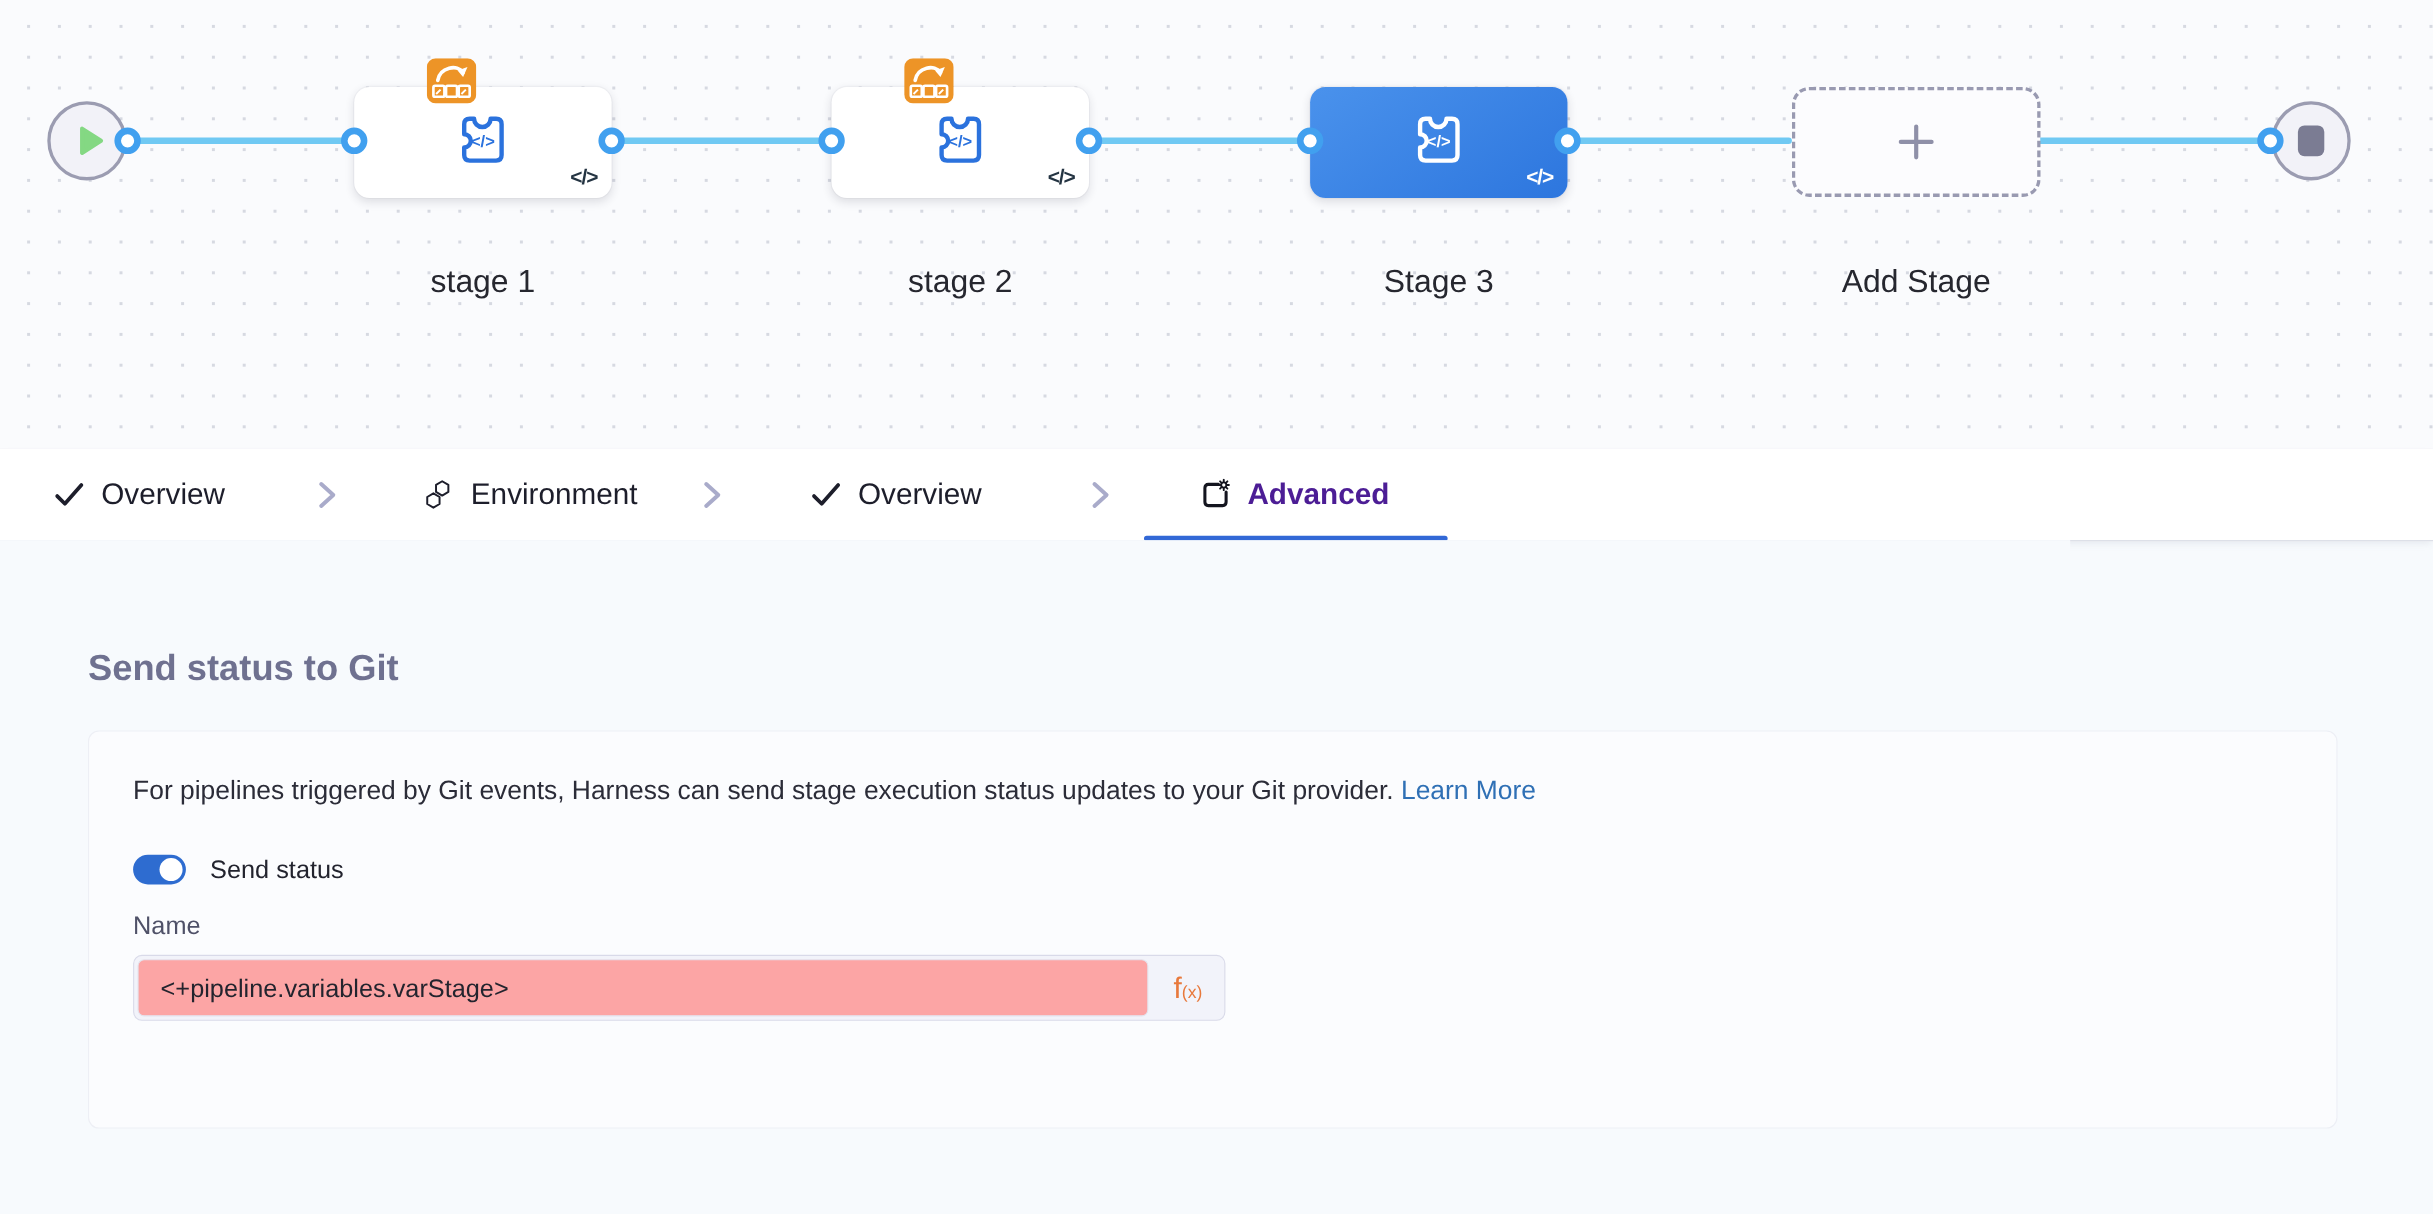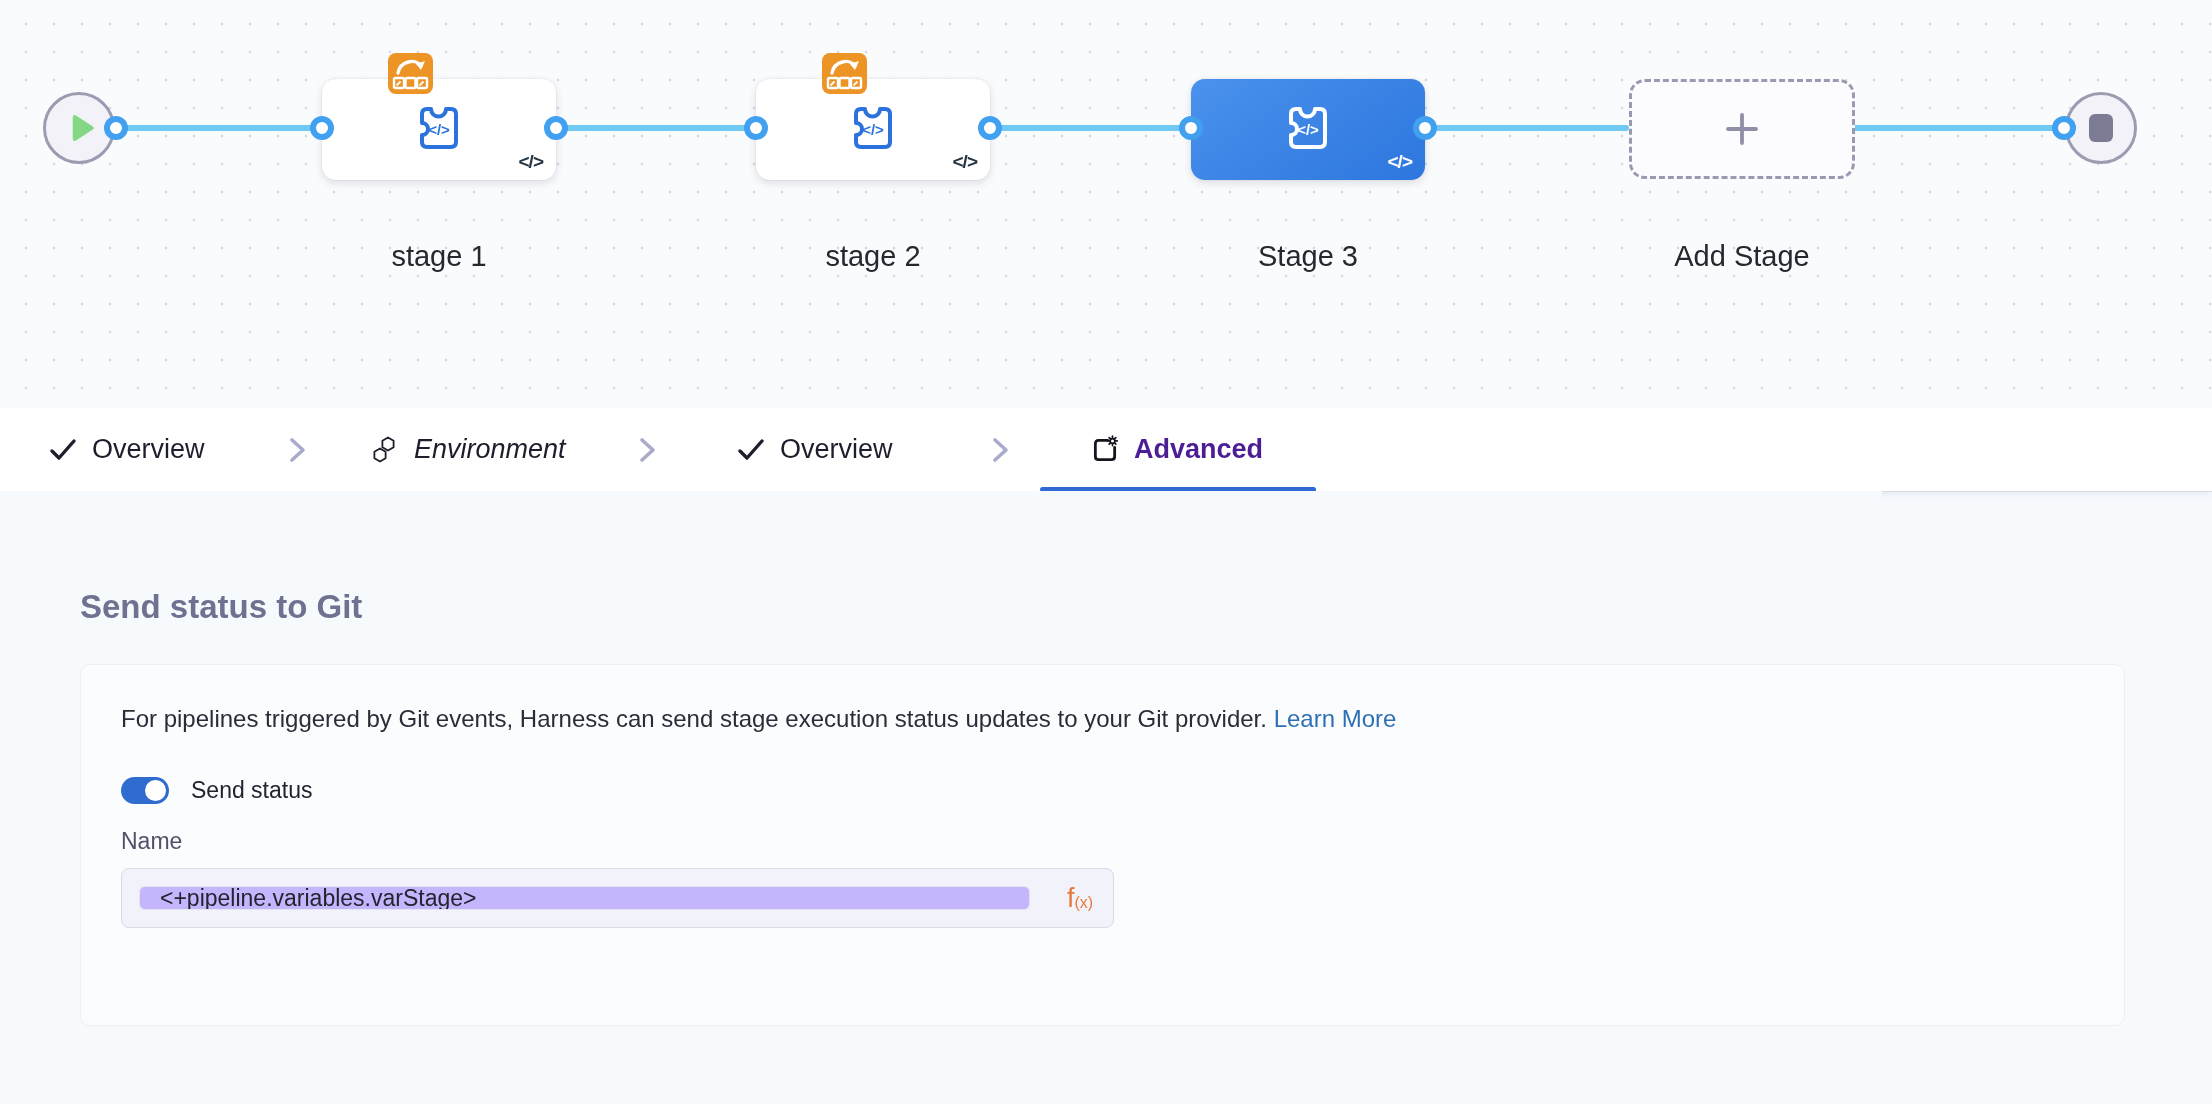--- a/index.html
+++ b/index.html
@@ -50,21 +50,21 @@
     background:#fbfcfe;border:1px solid #edeff5;border-radius:10px;padding:40px 40px 0 40px;}
   .desc{font-size:24px;color:#2b2c38;}
   .learn-more{color:#2f70b5;text-decoration:none;cursor:pointer;}
   .toggle-row{margin-top:44px;display:flex;align-items:center;gap:22px;}
   .toggle{position:relative;width:48px;height:27px;border-radius:14px;background:#2e6cd0;cursor:pointer;}
   .toggle .knob{position:absolute;right:3px;top:3px;width:21px;height:21px;border-radius:50%;background:#fff;}
   .toggle-label{font-size:23px;color:#22232e;}
   .name-label{margin-top:24px;font-size:23px;color:#4f5168;}
   .input-row{margin-top:13px;width:993px;height:60px;box-sizing:border-box;display:flex;
     background:#f2f3fa;border:1px solid #d9dae9;border-radius:8px;}
-  .name-input{flex:1;margin:17px;border:1px solid #e3e4ee;border-radius:6px;background:#c4b5fd;
+  .name-input{flex:1;margin:3px;border:1px solid #e3e4ee;border-radius:6px;background:#fca5a5;
     font-size:23px;color:#23242e;padding:0 20px;font-family:inherit;outline:none;}
   .fx-btn{width:66px;display:flex;align-items:center;justify-content:center;
     color:#e8793c;cursor:pointer;background:transparent;border:none;}
   .fx-btn .f{font-size:27px;}
   .fx-btn .fsub{font-size:16px;margin-top:10px;}
 </style>
 </head>
 <body>
 
 <div class="canvas">
@@ -180,21 +180,21 @@
     </span>
     <span>Overview</span>
   </div>
 
   <span class="sep" style="left:286px;">
     <svg width="22" height="32" viewBox="0 0 22 32">
         <path d="M6 6 L17 16 L6 26" fill="none" stroke="#a9abca" stroke-width="3.6" stroke-linecap="round" stroke-linejoin="round"></path>
       </svg>
   </span>
 
-  <div class="tab" style="left:368px;font-style:italic;">
+  <div class="tab" style="left:382px;">
     <span style="display:flex;">
       <svg width="32" height="32" viewBox="0 0 32 32" fill="none" stroke="#1d1e2b" stroke-width="1.8" stroke-linejoin="round">
         <polygon points="20,3.5 25.6,6.8 25.6,13.2 20,16.5 14.4,13.2 14.4,6.8"></polygon>
         <polygon points="12,14.5 17.6,17.8 17.6,24.2 12,27.5 6.4,24.2 6.4,17.8"></polygon>
       </svg>
     </span>
     <span>Environment</span>
   </div>
 
   <span class="sep" style="left:636px;">

